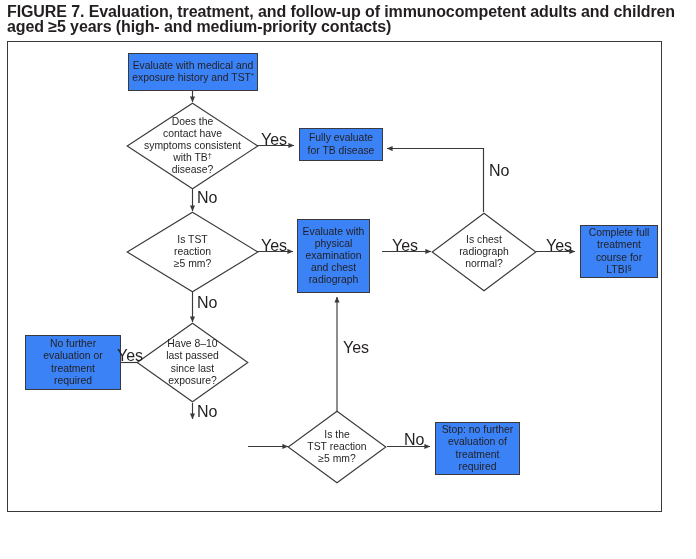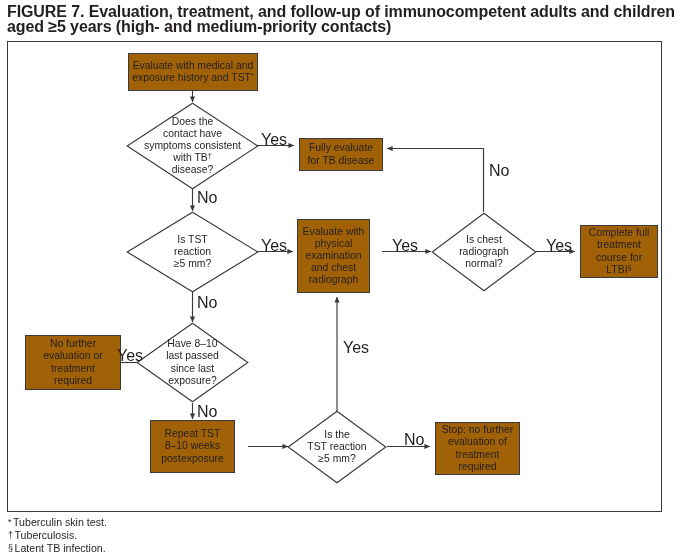--- a/index.html
+++ b/index.html
@@ -77,21 +77,21 @@
     display: flex;
     align-items: center;
     justify-content: center;
     text-align: center;
     font-size: 10.4px;
     line-height: 12.1px;
     color: #231f20;
   }
   .rect {
     border: 1.2px solid #3a3a3c;
-    background: #a16207;
+    background: #3b82f6;
     padding: 2px 3px;
   }
   .diamond-wrap {
     position: absolute;
     display: flex;
     align-items: center;
     justify-content: center;
     text-align: center;
     font-size: 10.4px;
     line-height: 12.1px;
@@ -179,21 +179,21 @@
     </svg>
     <div class="diamond-label">
       <span>Does the</span><br>
       <span>contact have</span><br>
       <span>symptoms consistent</span><br>
       <span>with TB<sup>†</sup></span><br>
       <span>disease?</span>
     </div>
   </div>
 
-  <div class="node rect" style="left:299px; top:138px; width:84px; height:33px;">
+  <div class="node rect" style="left:299px; top:128px; width:84px; height:33px;">
     <div>
       <span>Fully evaluate</span><br>
       <span>for TB disease</span>
     </div>
   </div>
 
   <div class="diamond-wrap" style="left:126px; top:211px; width:133px; height:82px;">
     <svg width="133" height="82">
       <polygon points="66.5,1.2 131.8,41 66.5,80.8 1.2,41" fill="#ffffff" stroke="#3a3a3c" stroke-width="1.15"></polygon>
     </svg>
@@ -248,27 +248,20 @@
 
   <div class="node rect" style="left:25px; top:335px; width:96px; height:55px;">
     <div>
       <span>No further</span><br>
       <span>evaluation or</span><br>
       <span>treatment</span><br>
       <span>required</span>
     </div>
   </div>
 
-  <div class="node rect" style="left:150px; top:420px; width:85px; height:53px;">
-    <div>
-      <span>Repeat TST</span><br>
-      <span>8–10 weeks</span><br>
-      <span>postexposure</span>
-    </div>
-  </div>
 
   <div class="diamond-wrap" style="left:287px; top:410px; width:100px; height:74px;">
     <svg width="100" height="74">
       <polygon points="50,1.2 98.8,37 50,72.8 1.2,37" fill="#ffffff" stroke="#3a3a3c" stroke-width="1.15"></polygon>
     </svg>
     <div class="diamond-label">
       <span>Is the</span><br>
       <span>TST reaction</span><br>
       <span class="u">≥5 mm?</span>
     </div>
@@ -288,25 +281,14 @@
   <div class="edge-label" style="left:261px; top:240px;">Yes</div>
   <div class="edge-label" style="left:197px; top:297px;">No</div>
   <div class="edge-label" style="left:392px; top:240px;">Yes</div>
   <div class="edge-label" style="left:546px; top:240px;">Yes</div>
   <div class="edge-label" style="left:489px; top:165px;">No</div>
   <div class="edge-label" style="left:117px; top:350px;">Yes</div>
   <div class="edge-label" style="left:197px; top:406px;">No</div>
   <div class="edge-label" style="left:343px; top:342px;">Yes</div>
   <div class="edge-label" style="left:404px; top:434px;">No</div>
 
-  <div class="footnotes">
-    <div>
-      <span class="fn-mark">*</span><span>Tuberculin skin test.</span>
-    </div>
-    <div>
-      <span class="fn-mark dagger">†</span><span>Tuberculosis.</span>
-    </div>
-    <div>
-      <span class="fn-mark dagger">§</span><span>Latent TB infection.</span>
-    </div>
-  </div>
 
 </div>
 
 </body></html>

